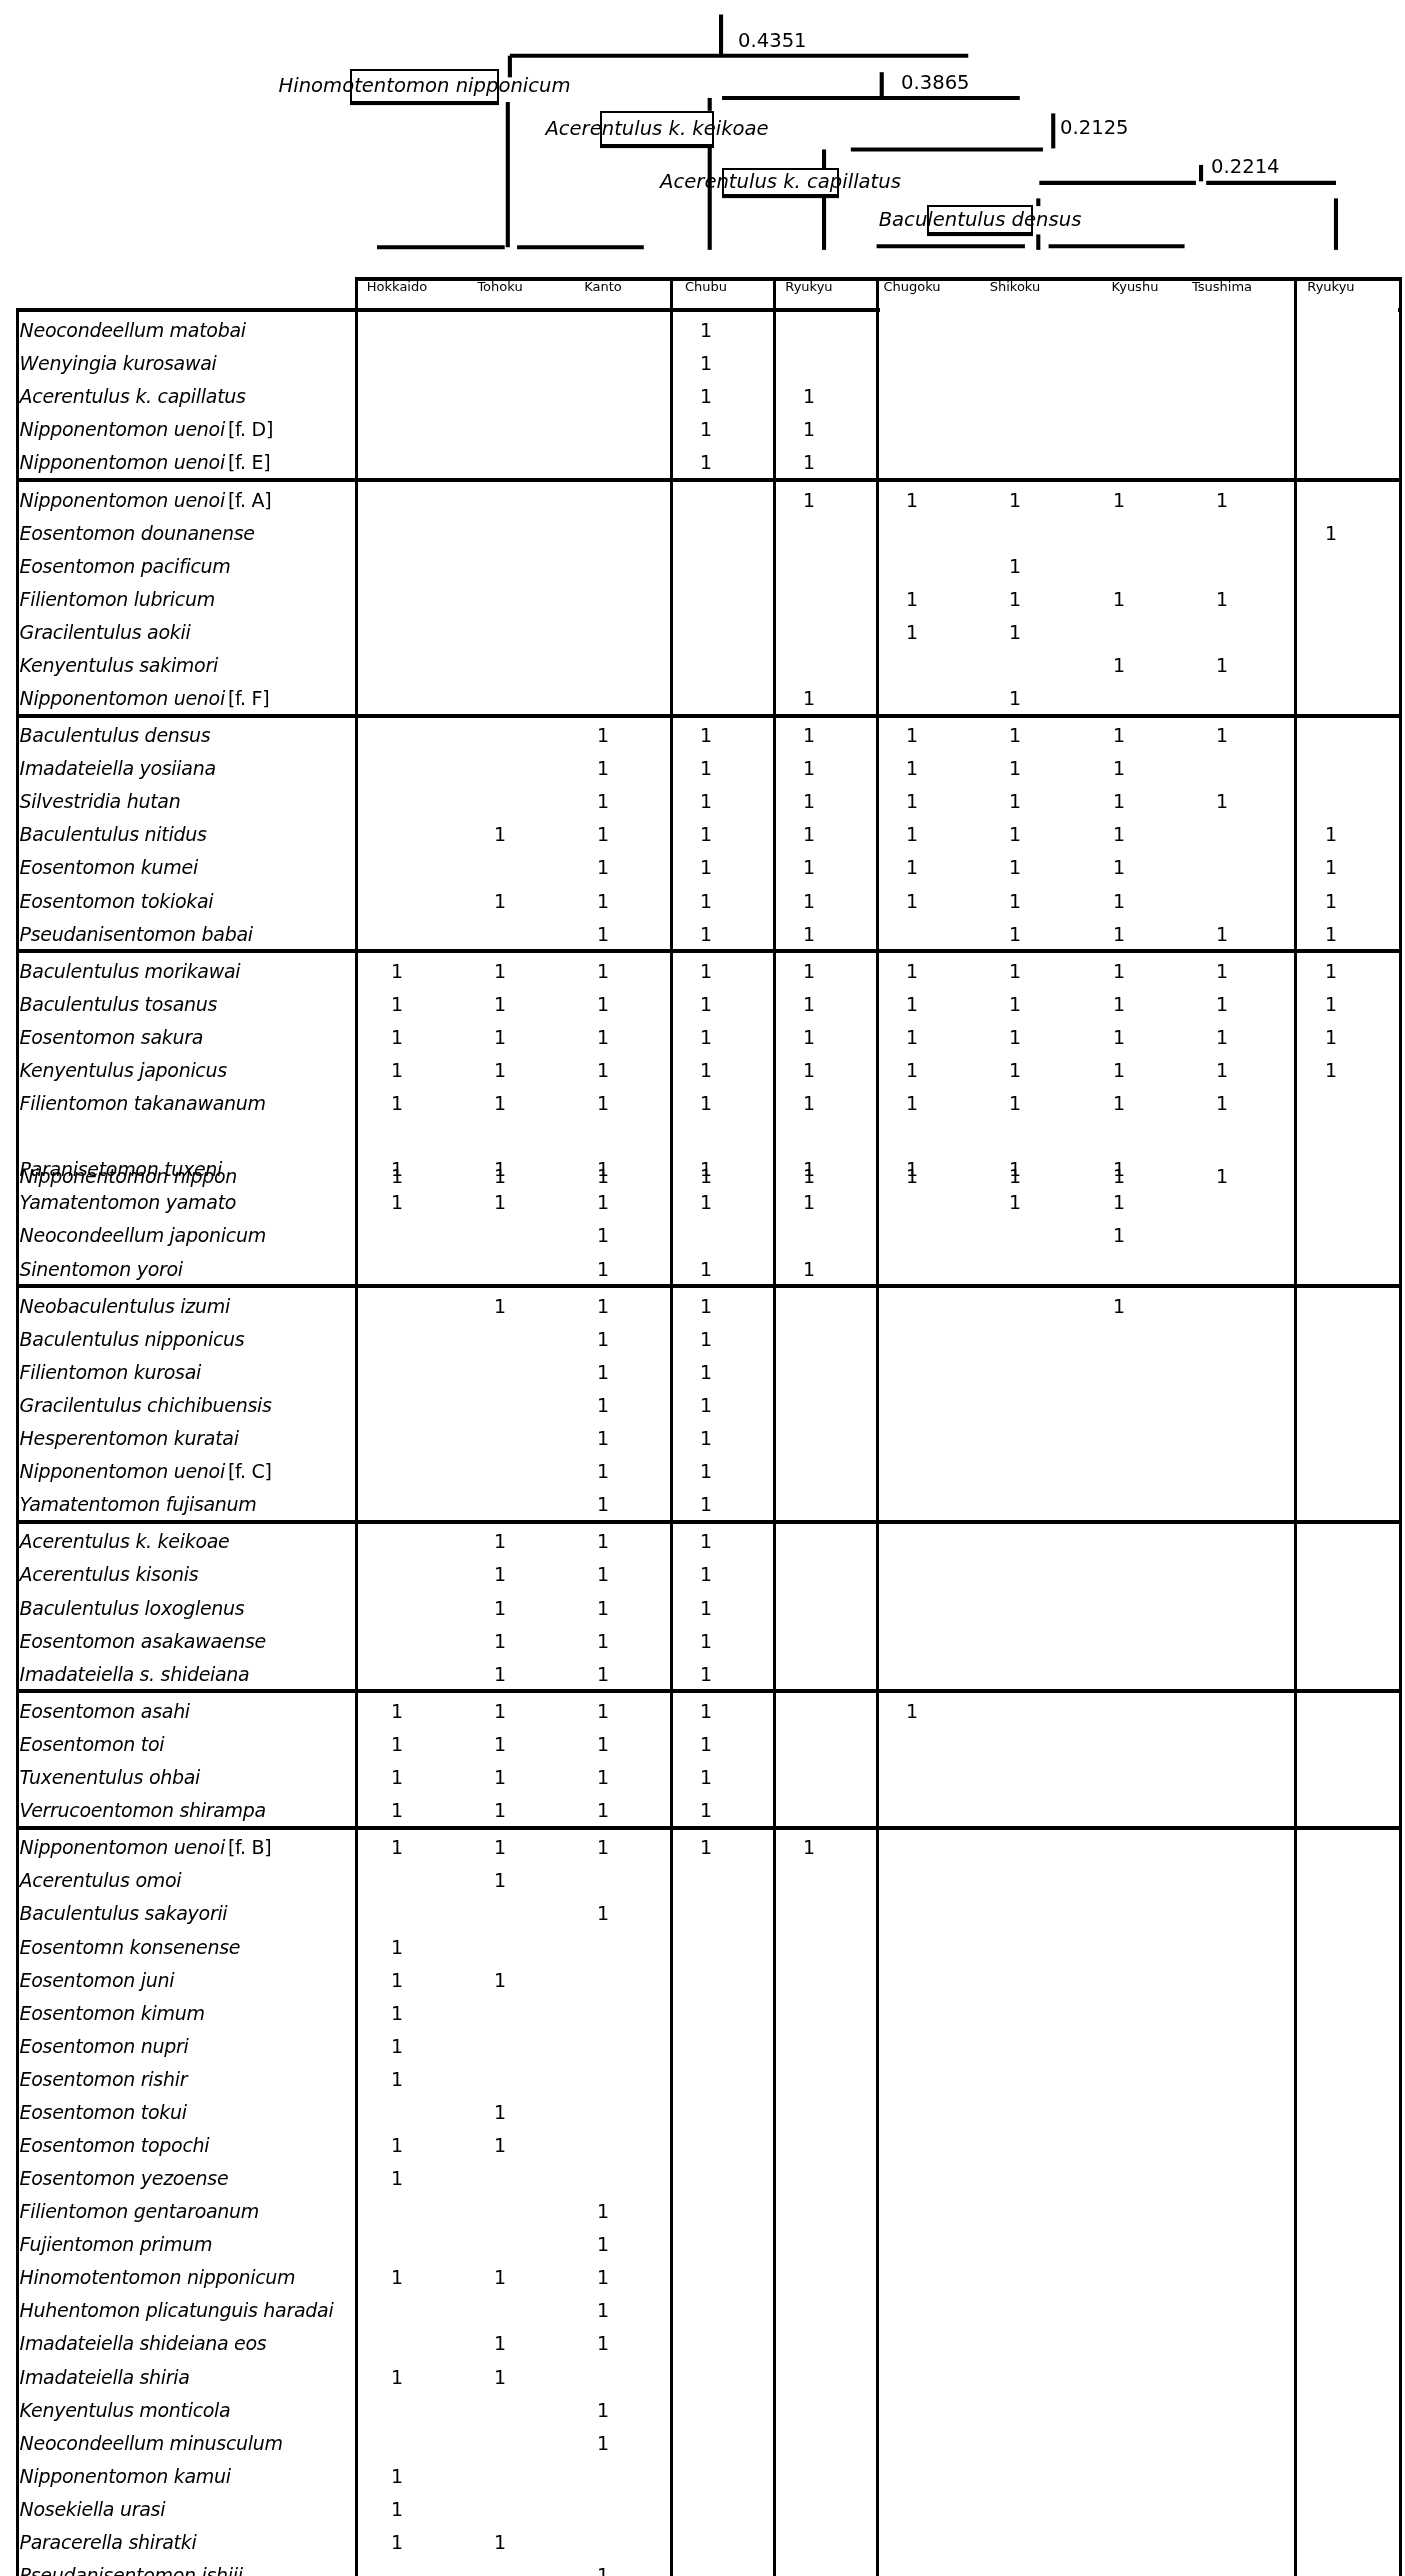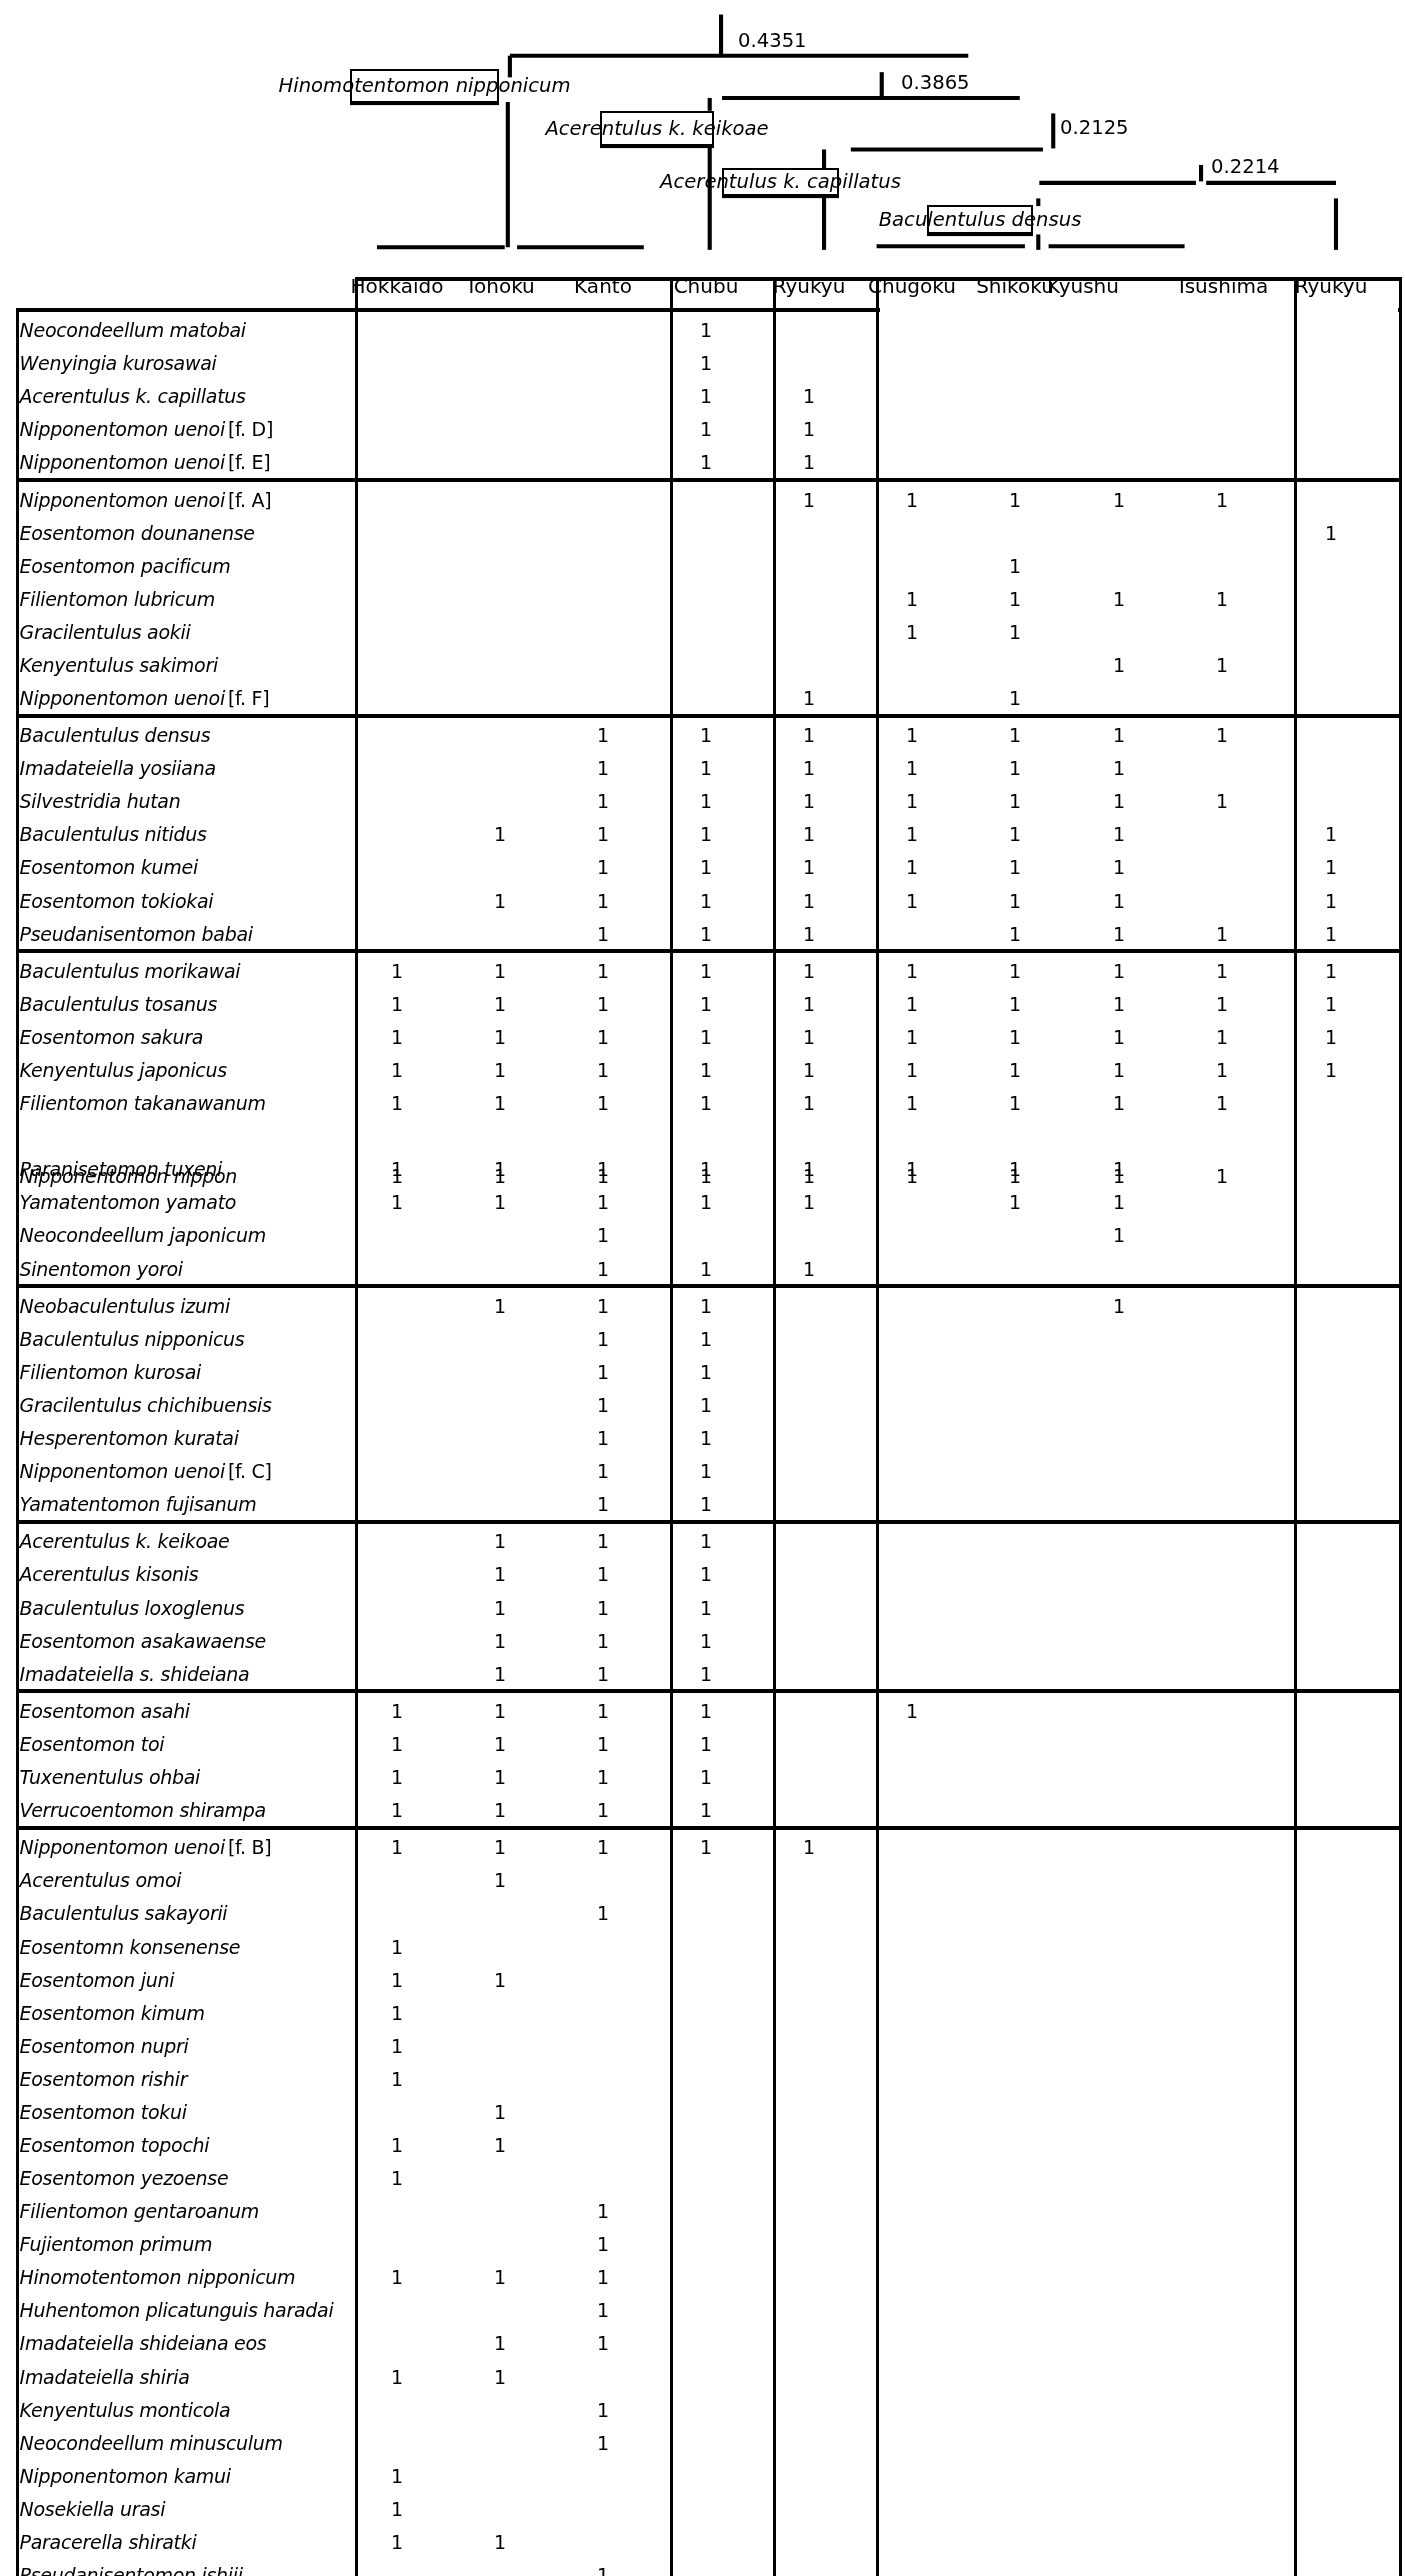--- a/index.html
+++ b/index.html
@@ -7,21 +7,21 @@
          font-family: "DejaVu Sans", sans-serif; color: #000; }
   #tree { position: absolute; left: 0; top: 0; width: 1405px; height: 268px; }
   .node-box { position: absolute; background: #fff; border: 2.1px solid #000;
               font-style: italic; font-size: 19.6px; line-height: 1;
               display: flex; align-items: center; justify-content: center;
               box-sizing: border-box; white-space: nowrap;
               box-shadow: 0 2.1px 0 #000; }
   .node-value { position: absolute; font-size: 19.6px; line-height: 1; }
   #dist-table { position: absolute; left: 15.5px; top: 278px; width: 1386px; }
   .hdr { position: absolute; top: 0; height: 16px; display: flex; align-items: center;
-         justify-content: center; font-size: 20px; }
+         justify-content: center; font-size: 13px; }
   .row { position: absolute; left: 0; width: 1386px; height: 33px; }
   .sp { position: absolute; left: 4.1px; top: 0; height: 33px; display: flex;
         align-items: center; font-style: italic; font-size: 19px; white-space: nowrap;
         letter-spacing: -0.3px; }
   .sp .form { font-style: normal; margin-left: 3.1px; }
   .cell { position: absolute; top: 0; height: 33px; display: flex; align-items: center;
           justify-content: center; font-size: 19px; }
   .vline { position: absolute; background: #000; width: 3.6px; }
   .hline { position: absolute; background: #000; height: 4.1px; left: 0; }
 </style>
@@ -72,21 +72,21 @@
 <div class="node-box" style="left:927px;top:205px;width:106px;height:29px;">Baculentulus densus</div>
 
 <div id="dist-table">
     <div class="hdr" style="left: 330px; width: 103px;">Hokkaido</div>
     <div class="hdr" style="left: 433px; width: 103px;">Tohoku</div>
     <div class="hdr" style="left: 536px; width: 103px;">Kanto</div>
     <div class="hdr" style="left: 639px; width: 103px;">Chubu</div>
     <div class="hdr" style="left: 742px; width: 103px;">Ryukyu</div>
     <div class="hdr" style="left: 845px; width: 103px;">Chugoku</div>
     <div class="hdr" style="left: 948px; width: 103px;">Shikoku</div>
-    <div class="hdr" style="left: 1016px; width: 103px;">Kyushu</div>
+    <div class="hdr" style="left: 1068px; width: 103px;">Kyushu</div>
     <div class="hdr" style="left: 1155px; width: 103px;">Tsushima</div>
     <div class="hdr" style="left: 1264px; width: 103px;">Ryukyu</div>
     <div class="hline" style="left: 339px; width: 1047px; top: -1px;"></div>
     <div class="row" style="top: 35px;">
       <div class="sp">
         <span>Neocondeellum matobai</span>
       </div>
       <div class="cell" style="left: 675px; width: 31px;">1</div>
     </div>
     <div class="row" style="top: 68px;">

